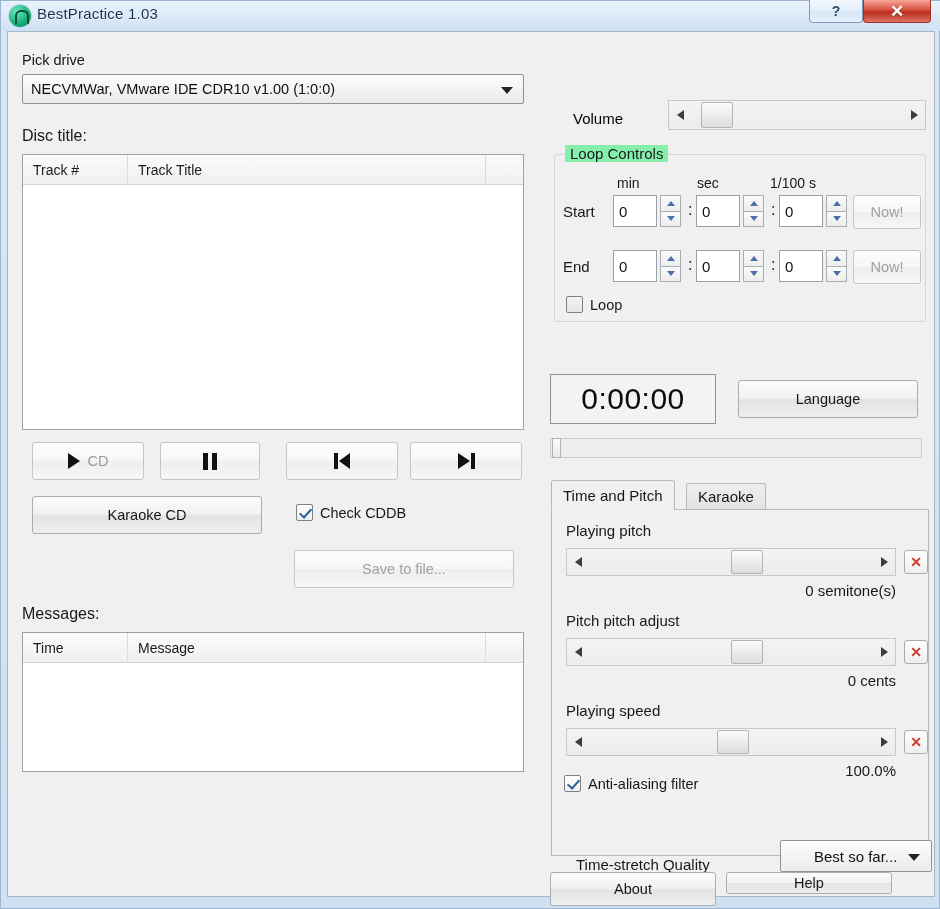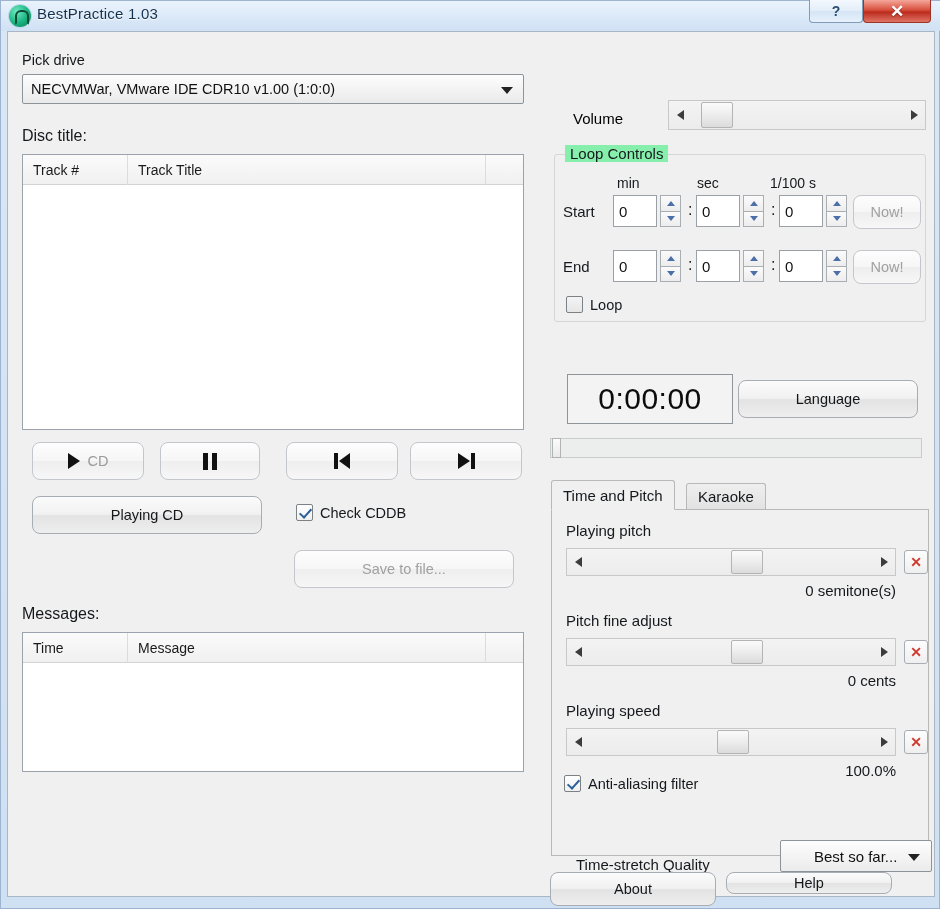--- a/index.html
+++ b/index.html
@@ -89,21 +89,21 @@
     position: absolute; top: 0; height: 30px;
     display: flex; align-items: center; padding-left: 10px;
     font-size: 14px; color: #1a1a1a;
     border-right: 1px solid #dcdcdc;
   }
   .bodyrow { position: absolute; left: 0; right: 0; top: 30px; bottom: 0; }
 
   .btn {
     position: absolute;
     background: linear-gradient(180deg,#fbfbfb 0%, #f1f1f1 48%, #e3e3e3 52%, #eeeeee 100%);
-    border: 1px solid #a8adb3; border-radius: 8px;
+    border: 1px solid #a8adb3; border-radius: 3px;
     display: flex; align-items: center; justify-content: center;
     font-size: 14.5px; color: #14171a;
   }
   .btn.flat {
     background: linear-gradient(180deg,#fdfdfd 0%, #f6f6f6 50%, #eeeeee 51%, #f7f7f7 100%);
     border-color: #c3c7cb;
   }
   .btn.disabled { color: #a0a0a0; }
   .btn.focus {
     border: 1px solid #2f83c8; border-radius: 3px;
@@ -193,21 +193,21 @@
   }
   .spin .ud div:first-child { border-bottom: none; }
   .ua { width:0;height:0;border-left:4px solid transparent;border-right:4px solid transparent;border-bottom:5px solid #4b6fa8; }
   .da { width:0;height:0;border-left:4px solid transparent;border-right:4px solid transparent;border-top:5px solid #4b6fa8; }
   .colon { position: absolute; font-size: 16px; color: #15181c; }
 
   .timer {
     position: absolute; left: 542px; top: 342px; width: 166px; height: 50px;
     background: #f3f3f3; border: 1px solid #8f9499;
     display: flex; align-items: center; justify-content: center;
-    font-size: 30px; color: #0c0c0c; letter-spacing: .5px; margin-left: 17px;
+    font-size: 30px; color: #0c0c0c; letter-spacing: .5px;
   }
   #btn-language { left: 730px; top: 348px; width: 180px; height: 38px; }
   .seekbar {
     position: absolute; left: 542px; top: 406px; width: 372px; height: 20px;
     background: #eceeee; border: 1px solid #c9cdcd;
   }
   .seekbar .sthumb {
     position: absolute; left: 1px; top: -1px; width: 9px; height: 20px;
     background: linear-gradient(180deg,#fcfcfc 0%, #e9e9e9 100%);
     border: 1px solid #b0b4b4;
@@ -307,21 +307,21 @@
           <span class="tri-left"></span>
       </span>
     </div>
     <div class="btn flat" id="btn-next">
       <span style="display:flex;align-items:center;gap:1px">
         <span class="tri-right"></span>
           <span class="bar"></span>
       </span>
     </div>
 
-    <div class="btn" id="btn-refresh">Playing CD</div>
+    <div class="btn" id="btn-refresh">Karaoke CD</div>
 
     <div class="checkbox" id="chk-cddb">
       <span class="cbox on"></span>
       <span class="label">Check CDDB</span>
     </div>
 
     <div class="btn flat disabled" id="btn-savefile">Save to file...</div>
 
     <div class="label messages-label">Messages:</div>
     <div class="listview" id="messages-list">
@@ -455,21 +455,21 @@
           <div class="sc-track">
             <div class="sc-thumb" style="left:142px"></div>
           </div>
           <div class="sc-arrow">
               <span class="r"></span>
             </div>
         </div>
         <div class="xbtn" style="left:352px;top:40px">✕</div>
         <div class="val-right" style="left:144px;top:72px;width:200px">0 semitone(s)</div>
 
-        <div class="sec-label" style="left:14px;top:102px">Pitch fine adjust</div>
+        <div class="sec-label" style="left:14px;top:102px">Pitch pitch adjust</div>
         <div class="scroller" style="left:14px;top:128px;width:330px;height:28px">
           <div class="sc-arrow">
               <span class="l"></span>
             </div>
           <div class="sc-track">
             <div class="sc-thumb" style="left:142px"></div>
           </div>
           <div class="sc-arrow">
               <span class="r"></span>
             </div>

